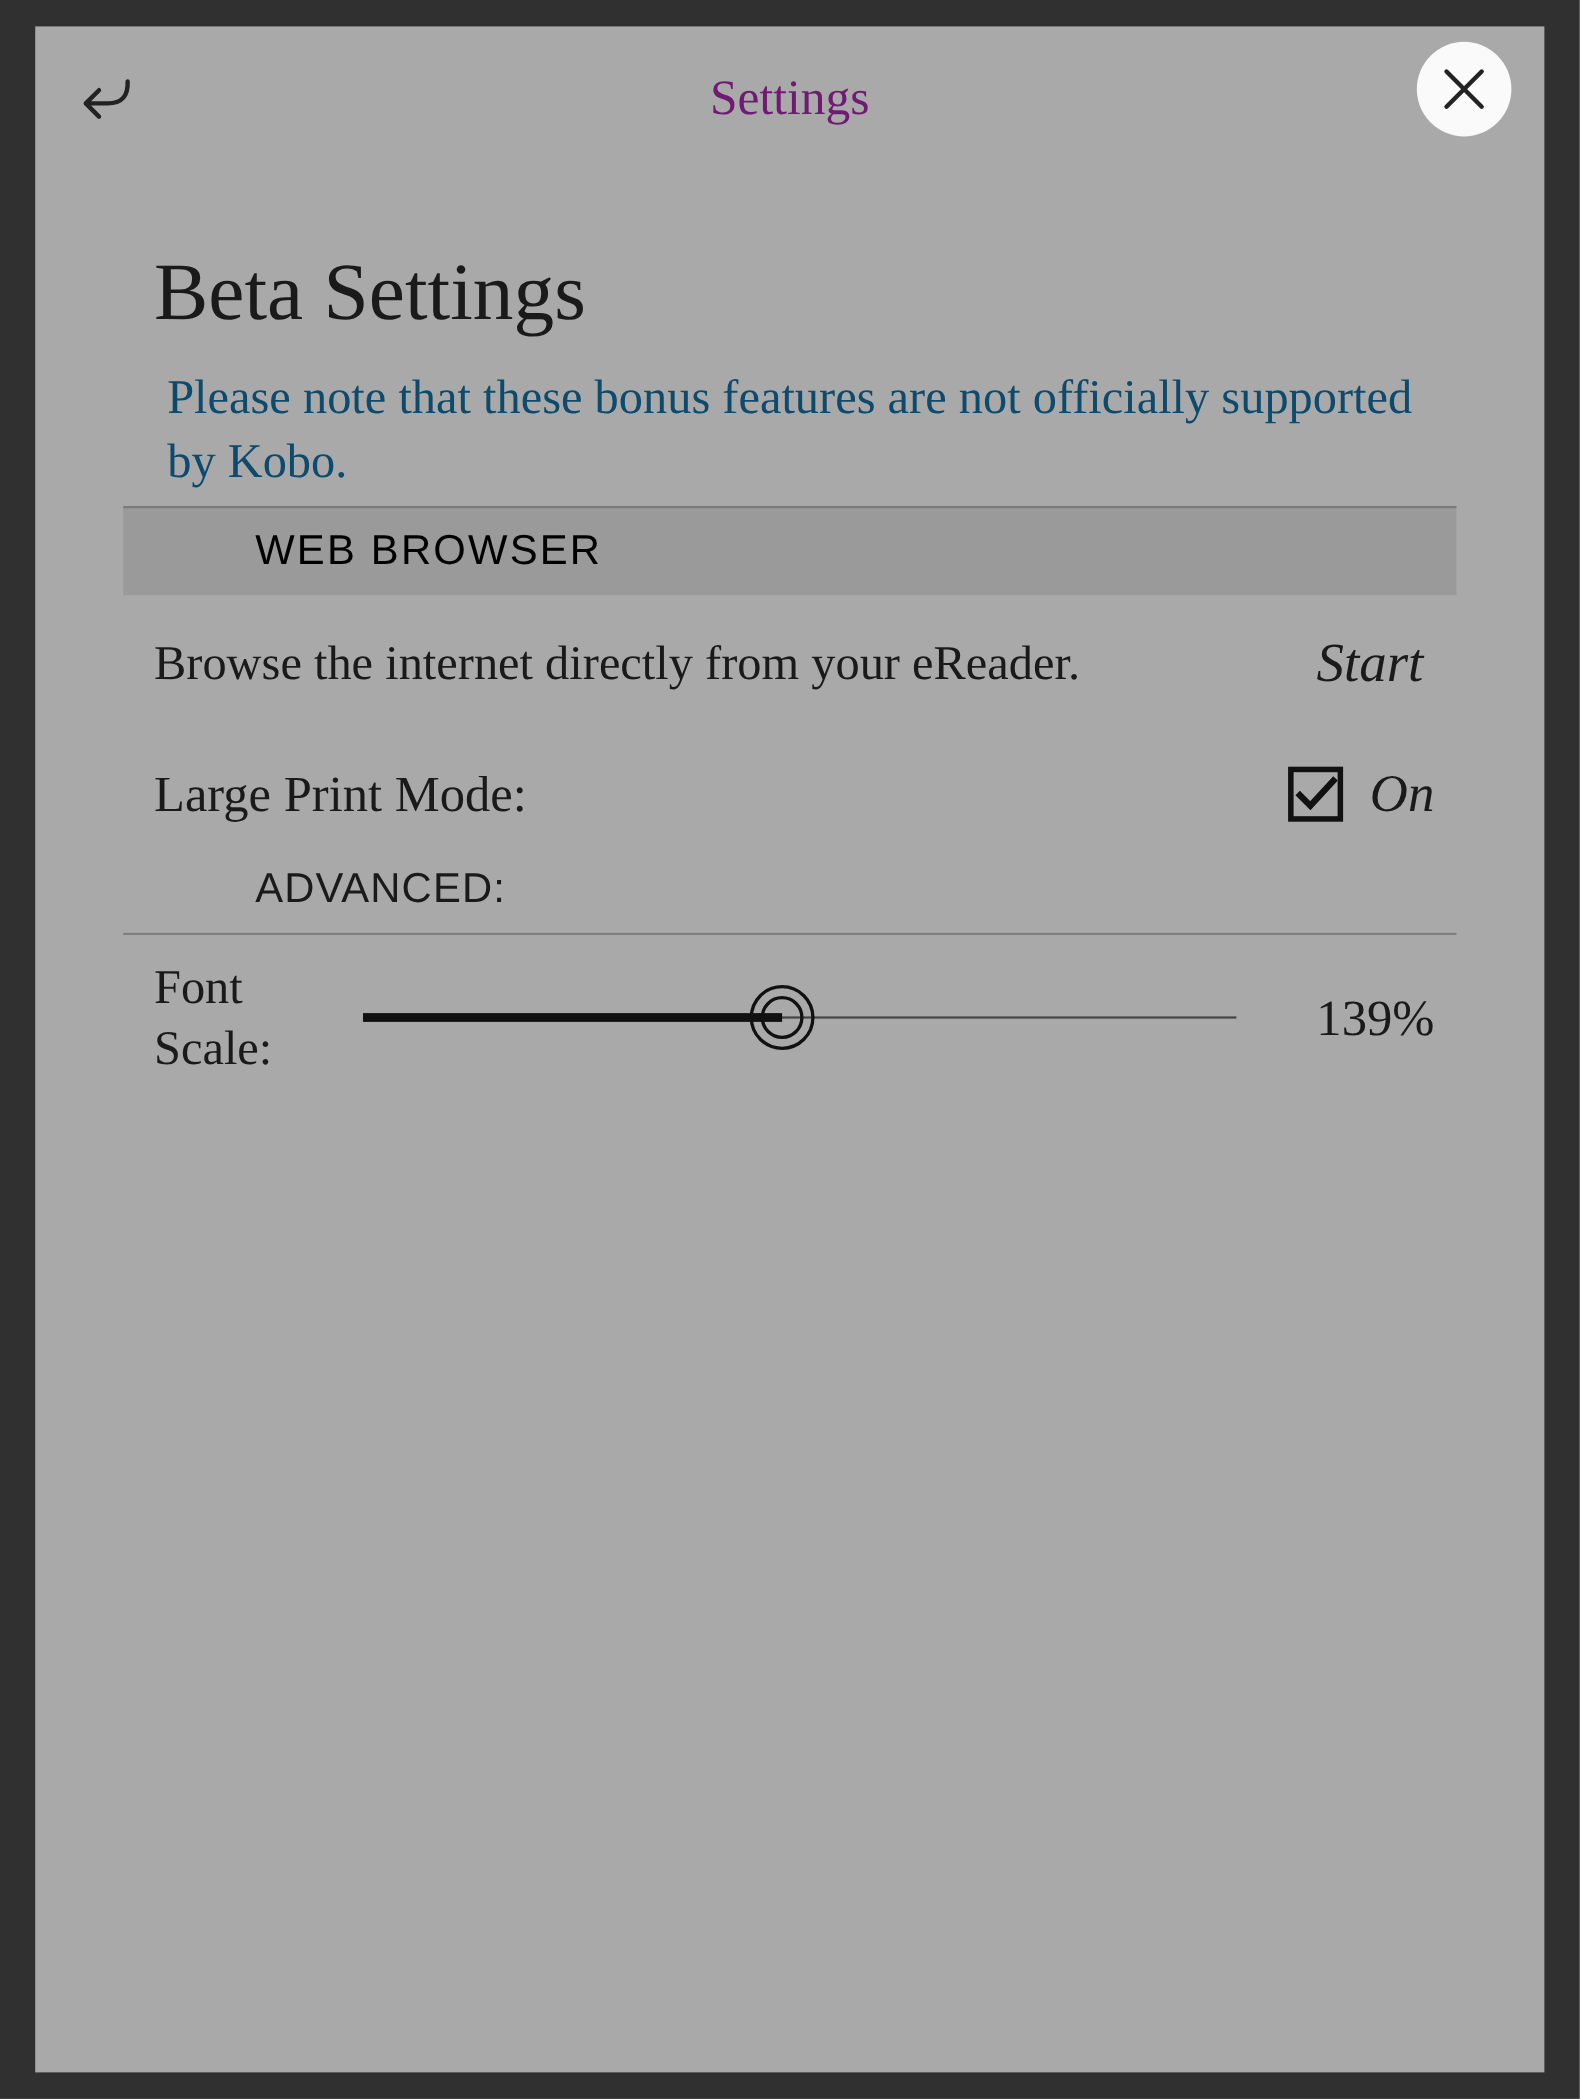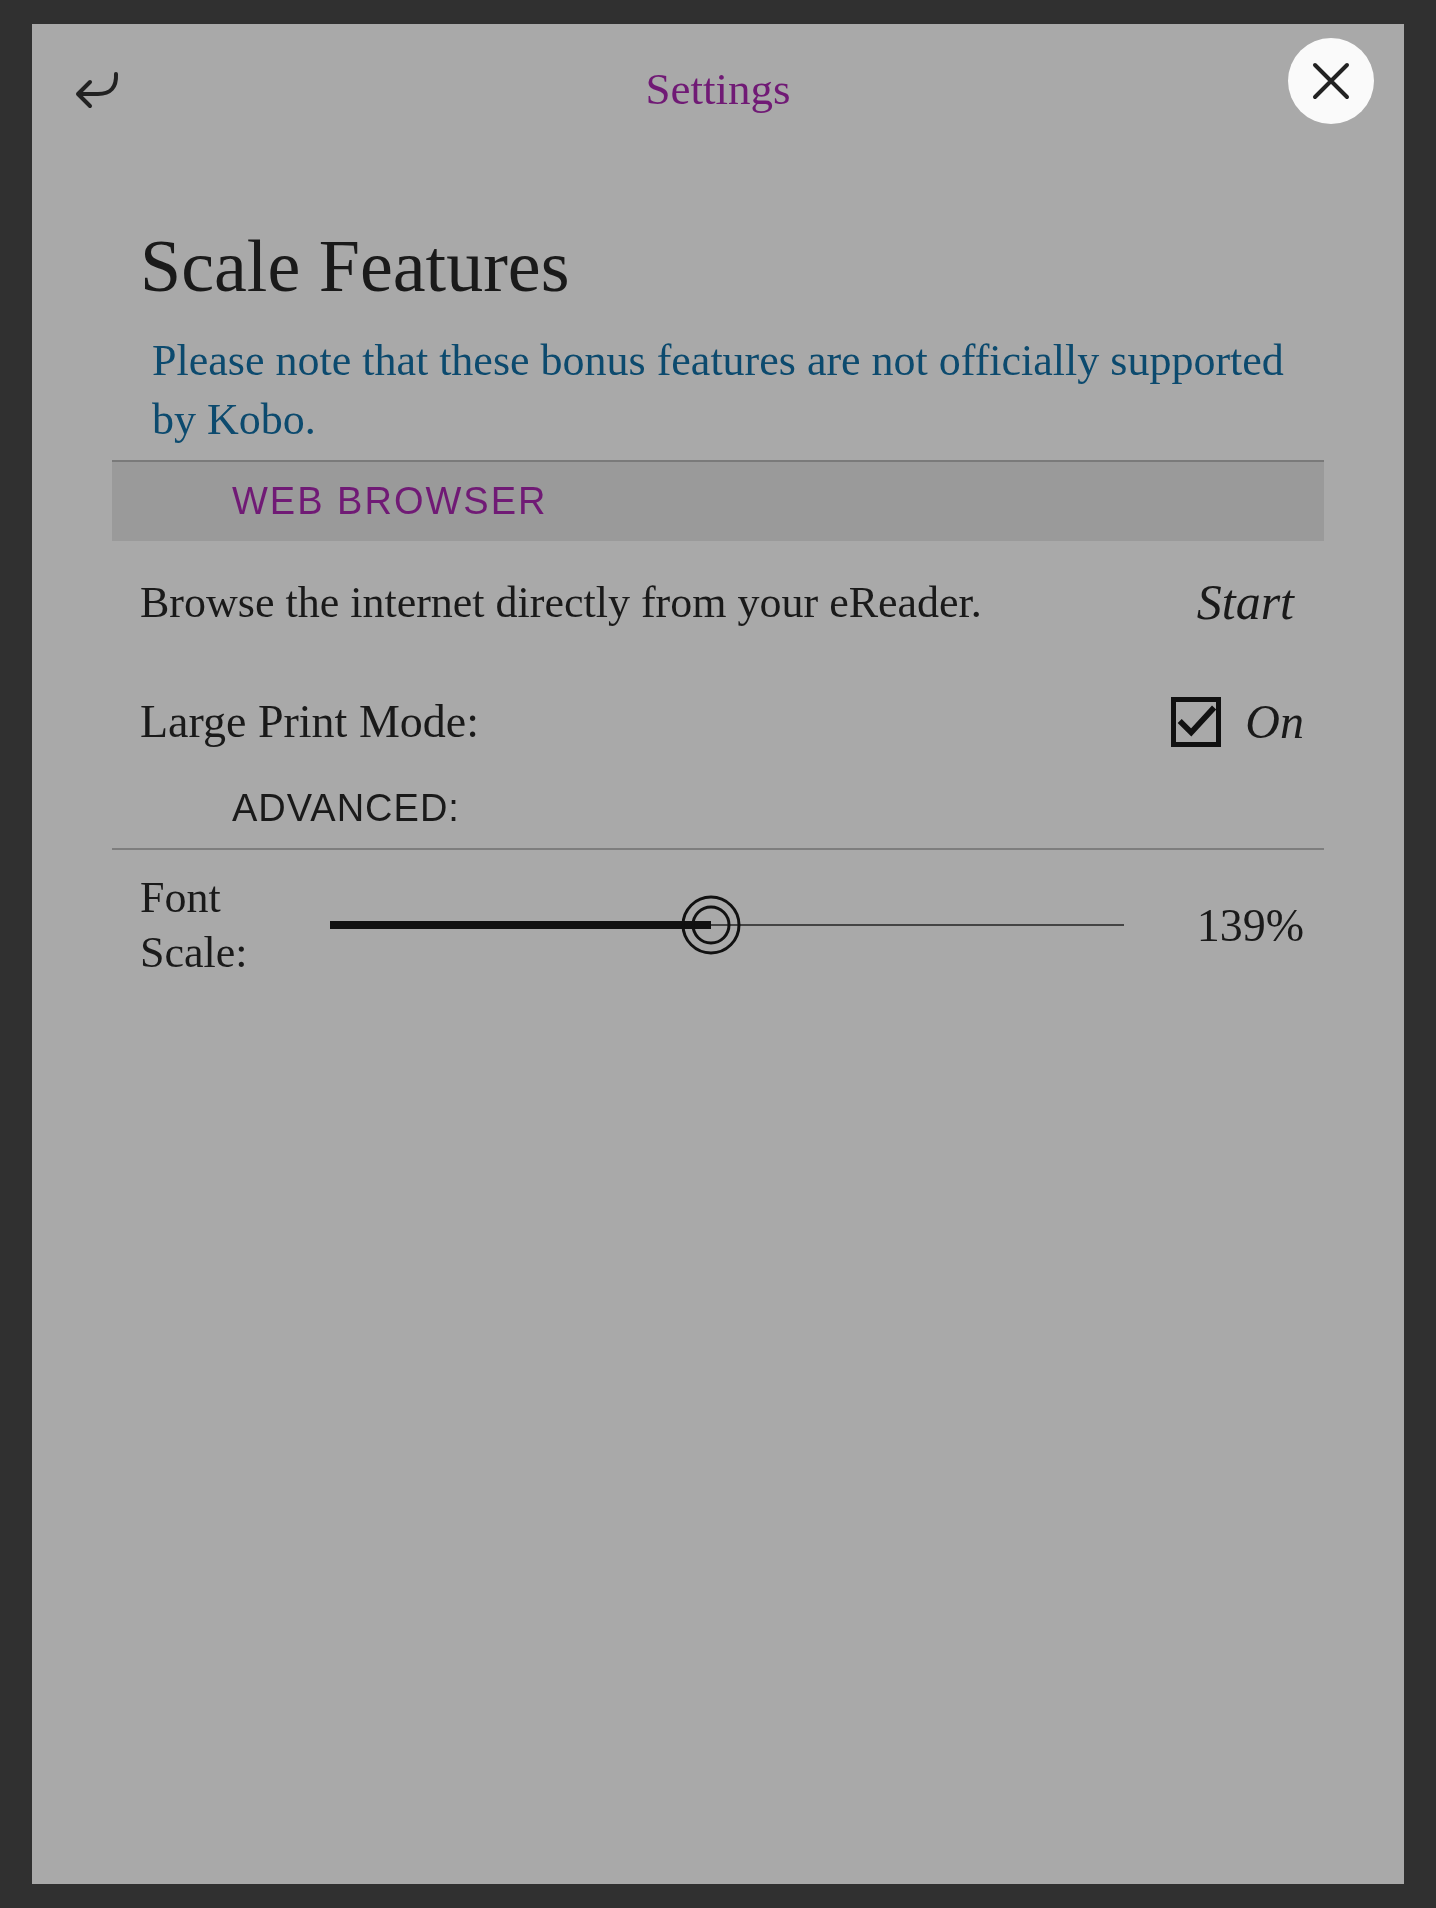--- a/index.html
+++ b/index.html
@@ -72,21 +72,21 @@
       color: #0c4a6e;
     }
     .section-header {
       background: #9a9a9a;
       border-top: 2px solid #7a7a7a;
       padding: 18px 1px 18px 120px;
       margin: 4px 80px 0 80px;
       font-family: "Helvetica Neue", Arial, sans-serif;
       font-size: 38px;
       letter-spacing: 2px;
-      color: #701a75;
+      color: #000000;
       font-weight: 400;
     }
     .row {
       display: flex;
       align-items: center;
       justify-content: space-between;
       padding: 32px 100px 32px 108px;
       margin: 0 0px;
     }
     .row-text {
@@ -205,21 +205,21 @@
     </div>
     <div class="header-title">Settings</div>
     <div class="close-btn">
       <svg viewBox="0 0 40 40">
         <path d="M 4 4 L 36 36 M 36 4 L 4 36" stroke="#222" stroke-width="4" stroke-linecap="round"></path>
       </svg>
     </div>
   </div>
 
   <div class="content">
-    <h1 class="page-title">Scale Features</h1>
+    <h1 class="page-title">Beta Settings</h1>
     <p class="page-subtitle">Please note that these bonus features are not officially supported by Kobo.</p>
 
     <div class="section-header">WEB BROWSER</div>
     <div class="row">
       <div class="row-text">Browse the internet directly from your eReader.</div>
       <div class="start-link">Start</div>
     </div>
 
 
     <div class="lpm-row">

